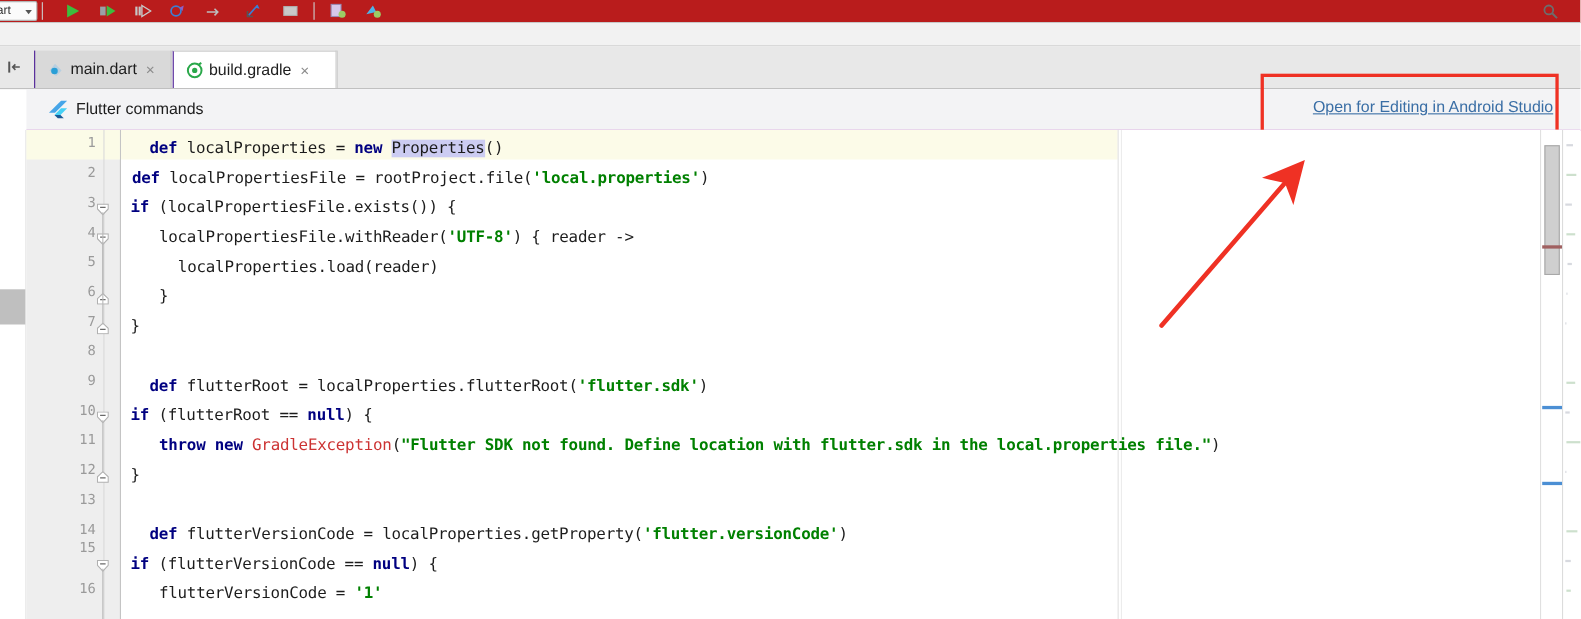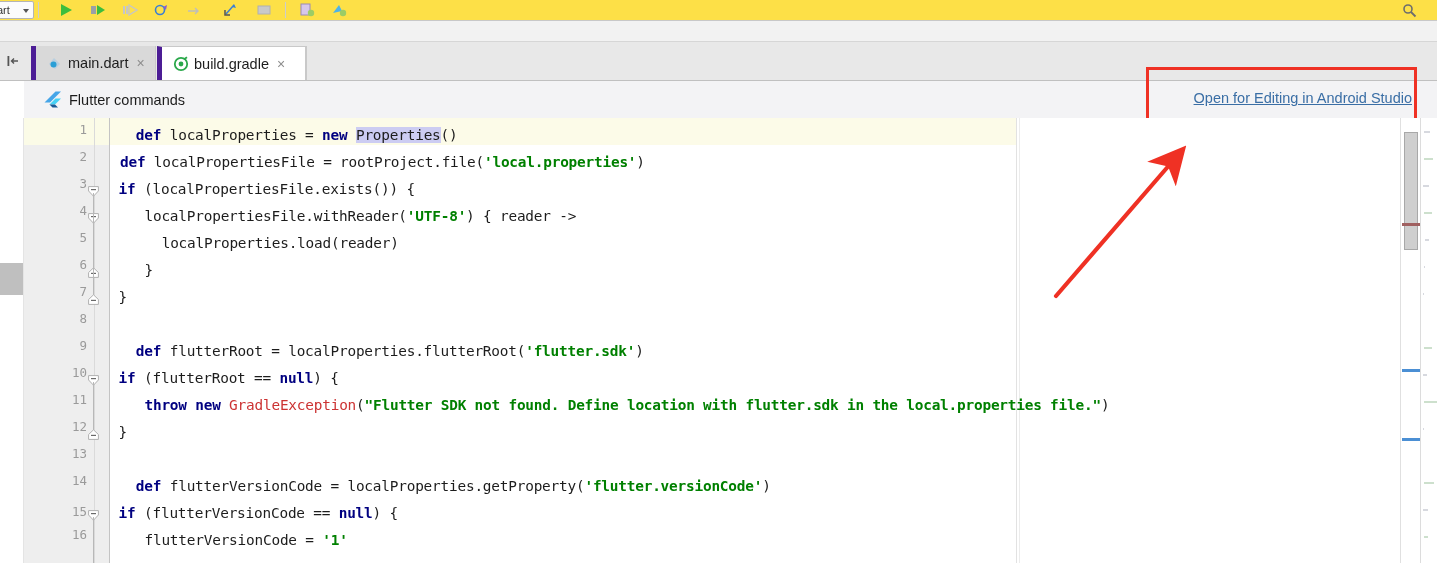--- a/index.html
+++ b/index.html
@@ -12,21 +12,21 @@
     width: 1437px;
     height: 563px;
     overflow: hidden;
     background: #ffffff;
   }
 
   
   .toolbar {
     position: absolute; left: 0; top: 0;
     width: 1437px; height: 20px;
-    background: #fde047;
+    background: #b91c1c;
     border-bottom: 1px solid #c8c8c8;
     display: flex; align-items: center;
   }
   .tb-combo {
     width: 42px; height: 18px;
     margin-left: -8px;
     background: #fbfbfb;
     border: 1px solid #b4b4b4;
     border-radius: 2px;
     display: flex; align-items: center;
@@ -83,21 +83,21 @@
   }
   .tab {
     position: absolute; top: 4px;
     height: 34px;
     display: flex; align-items: center;
     padding: 0 8px 0 10px;
     box-sizing: border-box;
     font-size: 14.5px;
     color: #1d1d1d;
     cursor: default;
-    border-left: 5px solid #4c1d95;
+    border-left: 1px solid #4c1d95;
     border-right: 1px solid #c9c9c9;
   }
   .tab.inactive { background: #d9d9d9; }
   .tab.active {
     background: #ffffff;
     border-top: 1px solid #c9c9c9;
   }
   .tab-icon {
     width: 17px; height: 17px; margin-right: 5px;
     display: flex; align-items: center; justify-content: center;
@@ -453,21 +453,21 @@
               <line x1="3" y1="3.6" x2="8" y2="3.6" stroke="#6a6a6a" stroke-width="1.2"></line>
             </svg></div>
           <div class="lnum" style="top: 274px;">11</div>
           <div class="lnum" style="top: 301px;">12</div>
           <div class="fold" style="top: 308px;"><svg width="11" height="11" viewBox="0 0 11 11">
               <path d="M0.6 10.4 L10.4 10.4 L10.4 5.5 L5.5 0.8 L0.6 5.5 Z" fill="#fff" stroke="#b0b0b0"></path>
               <line x1="3" y1="6.4" x2="8" y2="6.4" stroke="#6a6a6a" stroke-width="1.2"></line>
             </svg></div>
           <div class="lnum" style="top: 328px;">13</div>
           <div class="lnum" style="top: 355px;">14</div>
-          <div class="lnum" style="top: 386px;">15</div>
+          <div class="lnum" style="top: 372px;">15</div>
           <div class="fold" style="top: 389px;"><svg width="11" height="11" viewBox="0 0 11 11">
               <path d="M0.6 0.6 L10.4 0.6 L10.4 5 L5.5 10.2 L0.6 5 Z" fill="#fff" stroke="#b0b0b0"></path>
               <line x1="3" y1="3.6" x2="8" y2="3.6" stroke="#6a6a6a" stroke-width="1.2"></line>
             </svg></div>
           <div class="lnum" style="top: 409px; padding-left: 47px;">16</div>
           <div class="fold-line" style="top: 75px; height: 102px;"></div>
           <div class="fold-line" style="top: 102px; height: 48px;"></div>
           <div class="fold-line" style="top: 264px; height: 48px;"></div>
           <div class="fold-line" style="top: 399px; height: 48px;"></div>
         </div>

